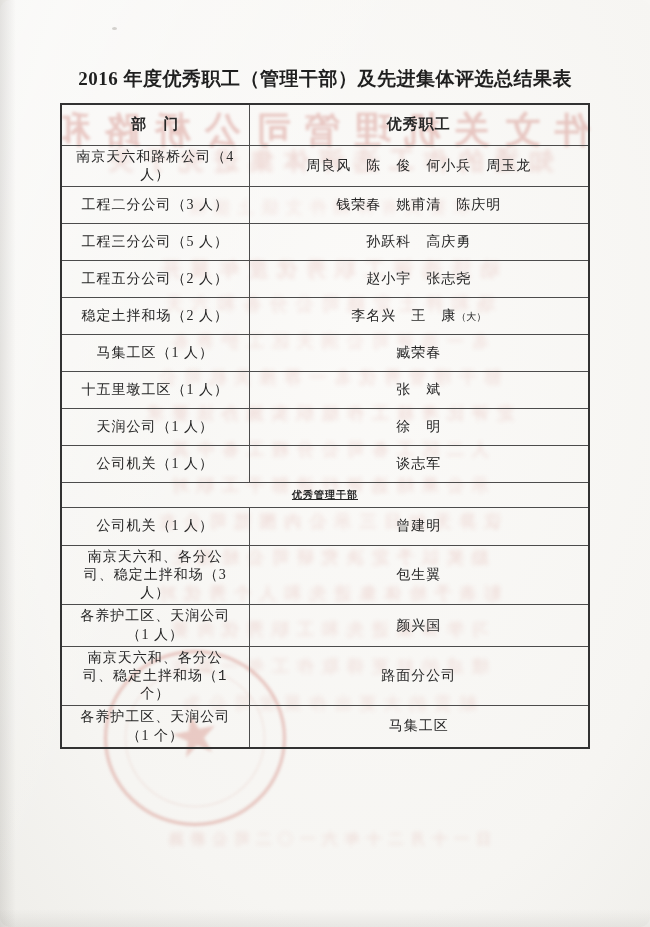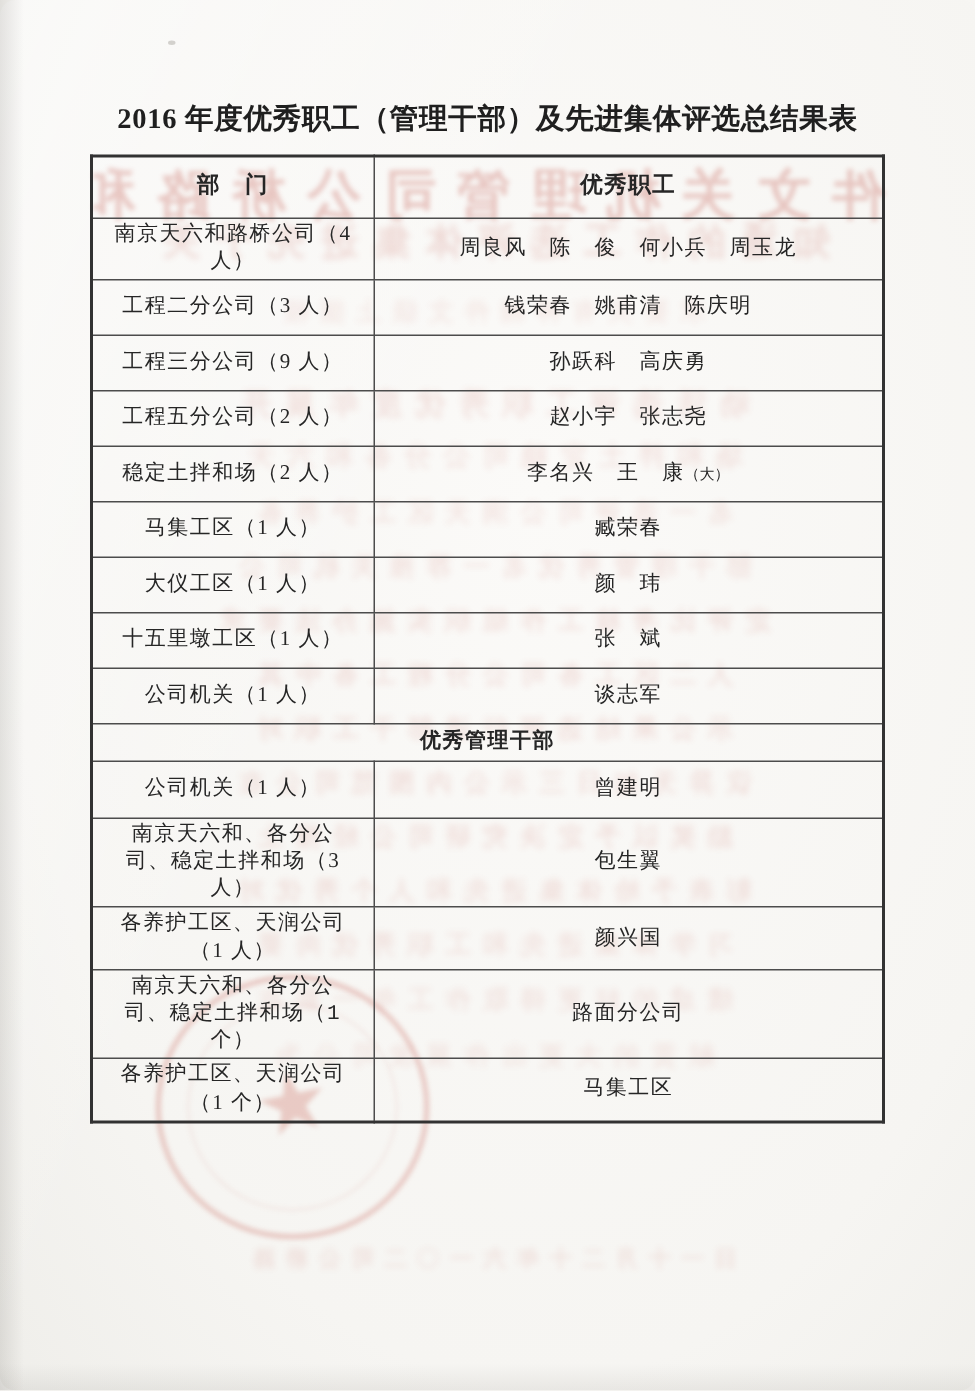--- a/index.html
+++ b/index.html
@@ -62,21 +62,21 @@
   table.results td{
     border:1px solid #4c4c4c;
     padding:2px 11px;text-align:center;vertical-align:middle;
     line-height:1.3;letter-spacing:1px;background:transparent;
   }
   col.c1{width:188px;} col.c2{width:340px;}
   tr.h-head{height:41px;} tr.h-s{height:37px;} tr.h-m{height:38px;}
   tr.h-l{height:40px;} tr.h-d{height:48px;} tr.h-d2{height:46px;font-family:Liberation Mono, monospace;}
   tr.h-sec{height:25px;}
   td.hd{font-weight:bold;font-size:15px;letter-spacing:2px;}
-  td.sec{font-weight:bold;font-size:14px;letter-spacing:1px;}
+  td.sec{font-weight:bold;font-size:10px;letter-spacing:1px;text-decoration:underline;}
   .note{font-size:10px;letter-spacing:0;}
 </style>
 </head>
 <body>
 
 <div class="page">
   <div class="edge-left"></div>
   <div class="edge-bottom"></div>
   <div class="speck"></div>
 
@@ -120,42 +120,42 @@
 
     <tr class="h-s">
       <td>南京天六和路桥公司（4 人）</td>
       <td>周良风　陈　俊　何小兵　周玉龙</td>
     </tr>
     <tr class="h-s">
       <td>工程二分公司（3 人）</td>
       <td>钱荣春　姚甫清　陈庆明</td>
     </tr>
     <tr class="h-s">
-      <td>工程三分公司（9 人）</td>
+      <td>工程三分公司（5 人）</td>
       <td>孙跃科　高庆勇</td>
     </tr>
     <tr class="h-s">
       <td>工程五分公司（2 人）</td>
       <td>赵小宇　张志尧</td>
     </tr>
     <tr class="h-s">
       <td>稳定土拌和场（2 人）</td>
       <td><span>李名兴　王　康</span><span class="note">（大）</span></td>
     </tr>
     <tr class="h-s">
       <td>马集工区（1 人）</td>
       <td>臧荣春</td>
     </tr>
     <tr class="h-s">
-      <td>大仪工区（1 人）</td>
-      <td>颜　玮</td>
+      <td>十五里墩工区（1 人）</td>
+      <td>张　斌</td>
     </tr>
     <tr class="h-s">
-      <td>十五里墩工区（1 人）</td>
-      <td>张　斌</td>
+      <td>天润公司（1 人）</td>
+      <td>徐　明</td>
     </tr>
     <tr class="h-s">
       <td>公司机关（1 人）</td>
       <td>谈志军</td>
     </tr>
 
     <tr class="h-sec">
       <td class="sec" colspan="2">优秀管理干部</td>
     </tr>
     <tr class="h-m">

